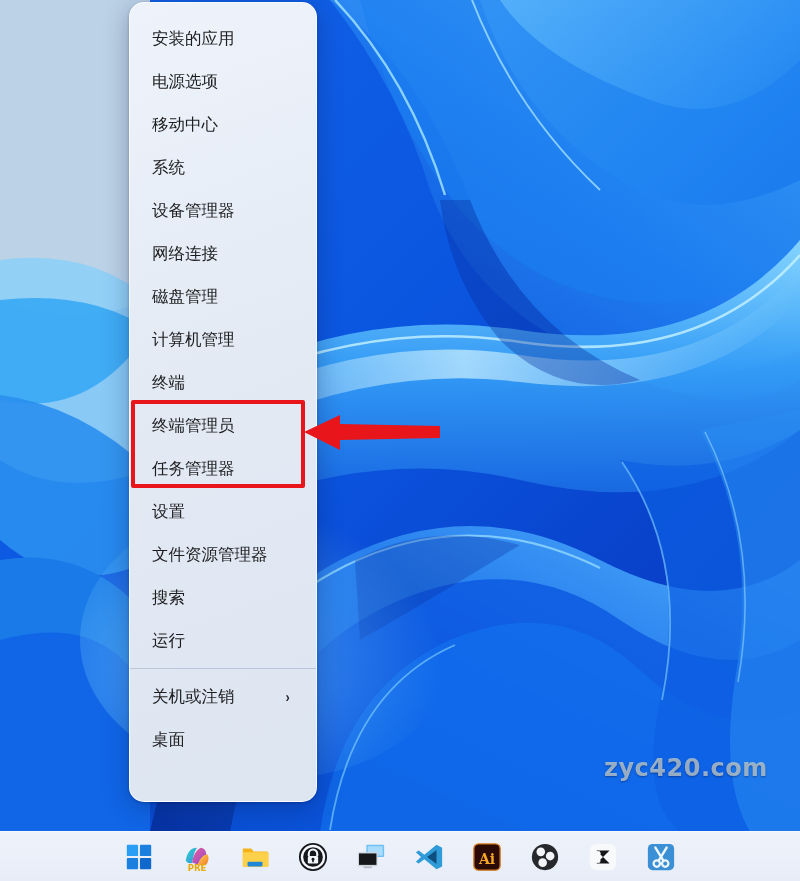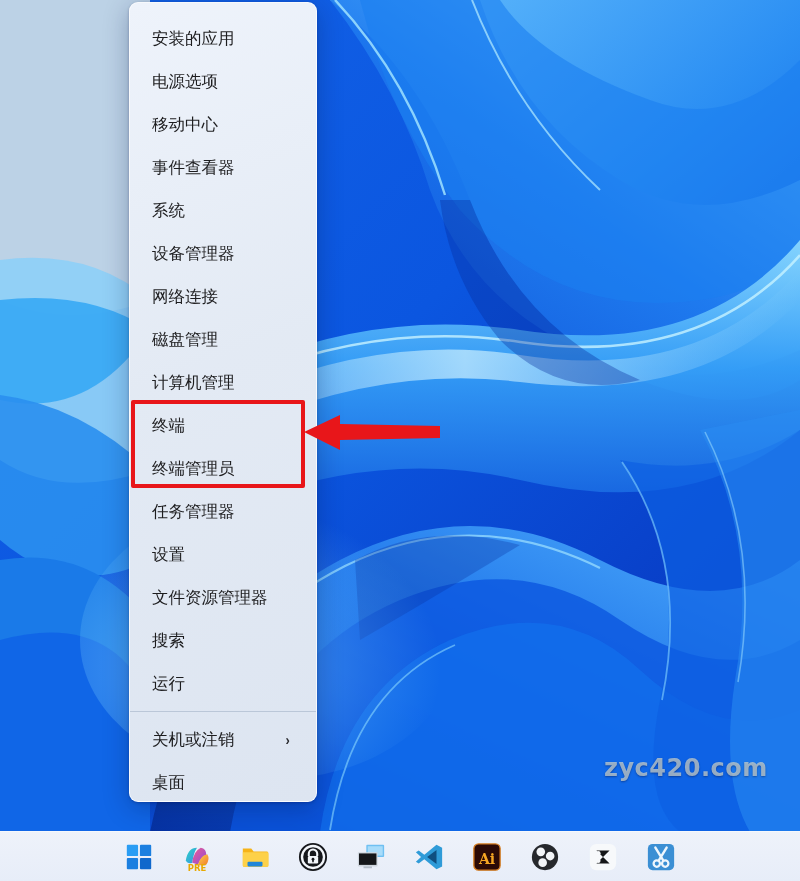--- a/index.html
+++ b/index.html
@@ -20,21 +20,21 @@
     color:rgba(205,212,205,.72);
     text-shadow:0 1px 2px rgba(0,0,40,.35);
     font-family:"DejaVu Sans",sans-serif;
     pointer-events:none;
   }
 
   
   #context-menu{
     position:absolute;left:129px;top:2px;width:186px;height:798px;
     background:linear-gradient(160deg,#eef3fb 0%,#e3eaf4 45%,#dde5f1 100%);
-    border-radius:9px;
+    border-radius:15px;
     border:1px solid rgba(255,255,255,.75);
     box-shadow:0 6px 26px rgba(0,20,70,.30), 0 1px 3px rgba(0,0,60,.25);
     overflow:hidden;
   }
   .menu-list{list-style:none;margin:0;padding:14px 0 0 0;}
   .menu-item{
     position:relative;height:43px;line-height:43px;
     padding:0 14px 0 22px;
     font-size:16.5px;color:#1d1d1f;
     white-space:nowrap;
@@ -172,23 +172,20 @@
     <ul class="menu-list">
 
       <li class="menu-item">
         <span class="label">安装的应用</span>
       </li>
       <li class="menu-item">
         <span class="label">电源选项</span>
       </li>
       <li class="menu-item">
         <span class="label">移动中心</span>
-      </li>
-      <li class="menu-item">
-        <span class="label">事件查看器</span>
       </li>
       <li class="menu-item">
         <span class="label">系统</span>
       </li>
       <li class="menu-item">
         <span class="label">设备管理器</span>
       </li>
       <li class="menu-item">
         <span class="label">网络连接</span>
       </li>

